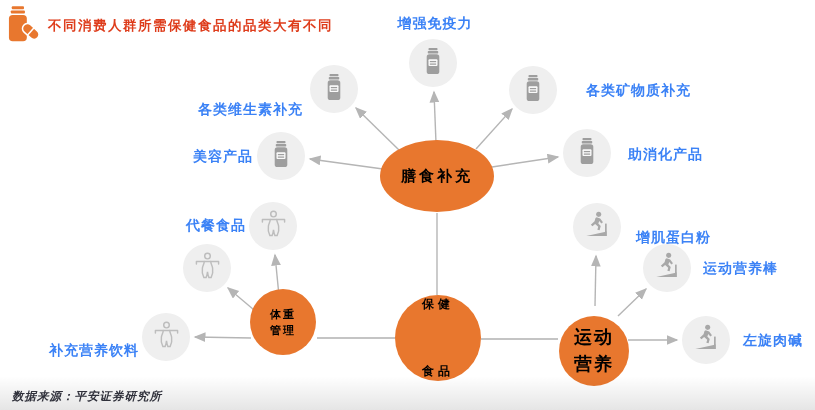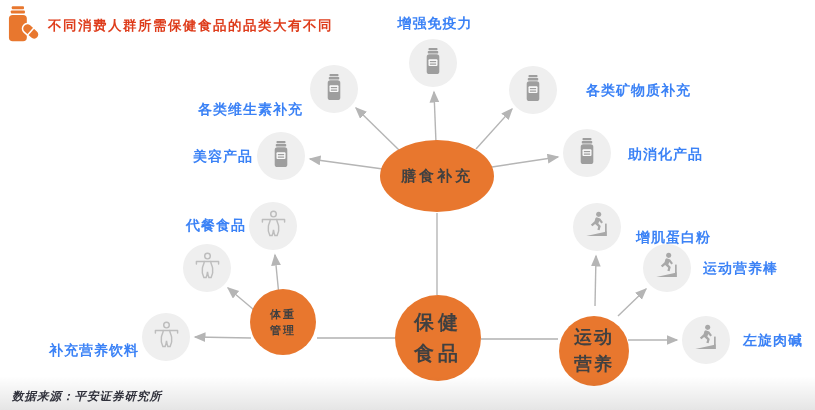--- a/index.html
+++ b/index.html
@@ -11,23 +11,23 @@
   
   .header{position:absolute;left:8px;top:6px;display:flex;align-items:center;gap:8px;}
   .h-icon{display:inline-flex;width:32px;height:40px;}
   .h-title{font-size:13.5px;font-weight:bold;color:#DE3C1B;letter-spacing:1.5px;}
 
   
   .wires{position:absolute;left:0;top:0;width:815px;height:410px;pointer-events:none;}
 
   
   .hub{position:absolute;display:flex;flex-direction:column;align-items:center;justify-content:center;
-       background:#E8772E;color:#404040;font-weight:bold;text-align:center;}
+       background:#E8772E;color:#000000;font-weight:bold;text-align:center;}
   .hub-dietary{left:380px;top:140px;width:114px;height:72px;border-radius:50%;font-size:15px;letter-spacing:3px;}
-  .hub-center{left:395px;top:295px;width:86px;height:86px;border-radius:50%;font-size:20px;letter-spacing:4px;line-height:1.55;}
+  .hub-center{left:395px;top:295px;width:86px;height:86px;border-radius:50%;font-size:12px;letter-spacing:4px;line-height:1.55;justify-content:space-between;}
   .hub-weight{left:250px;top:289px;width:66px;height:66px;border-radius:50%;font-size:11px;letter-spacing:2px;line-height:1.5;}
   .hub-sport{left:559px;top:316px;width:70px;height:70px;border-radius:50%;font-size:18px;letter-spacing:2px;line-height:1.5;}
 
   
   .circ{position:absolute;width:48px;height:48px;border-radius:50%;background:#EFEFEF;
         display:flex;align-items:center;justify-content:center;}
   .lbl{position:absolute;font-size:14px;color:#3b82f6;font-weight:600;letter-spacing:1px;white-space:nowrap;}
   .lbl.r{text-align:right;}
   .lbl.c{text-align:center;}
 

